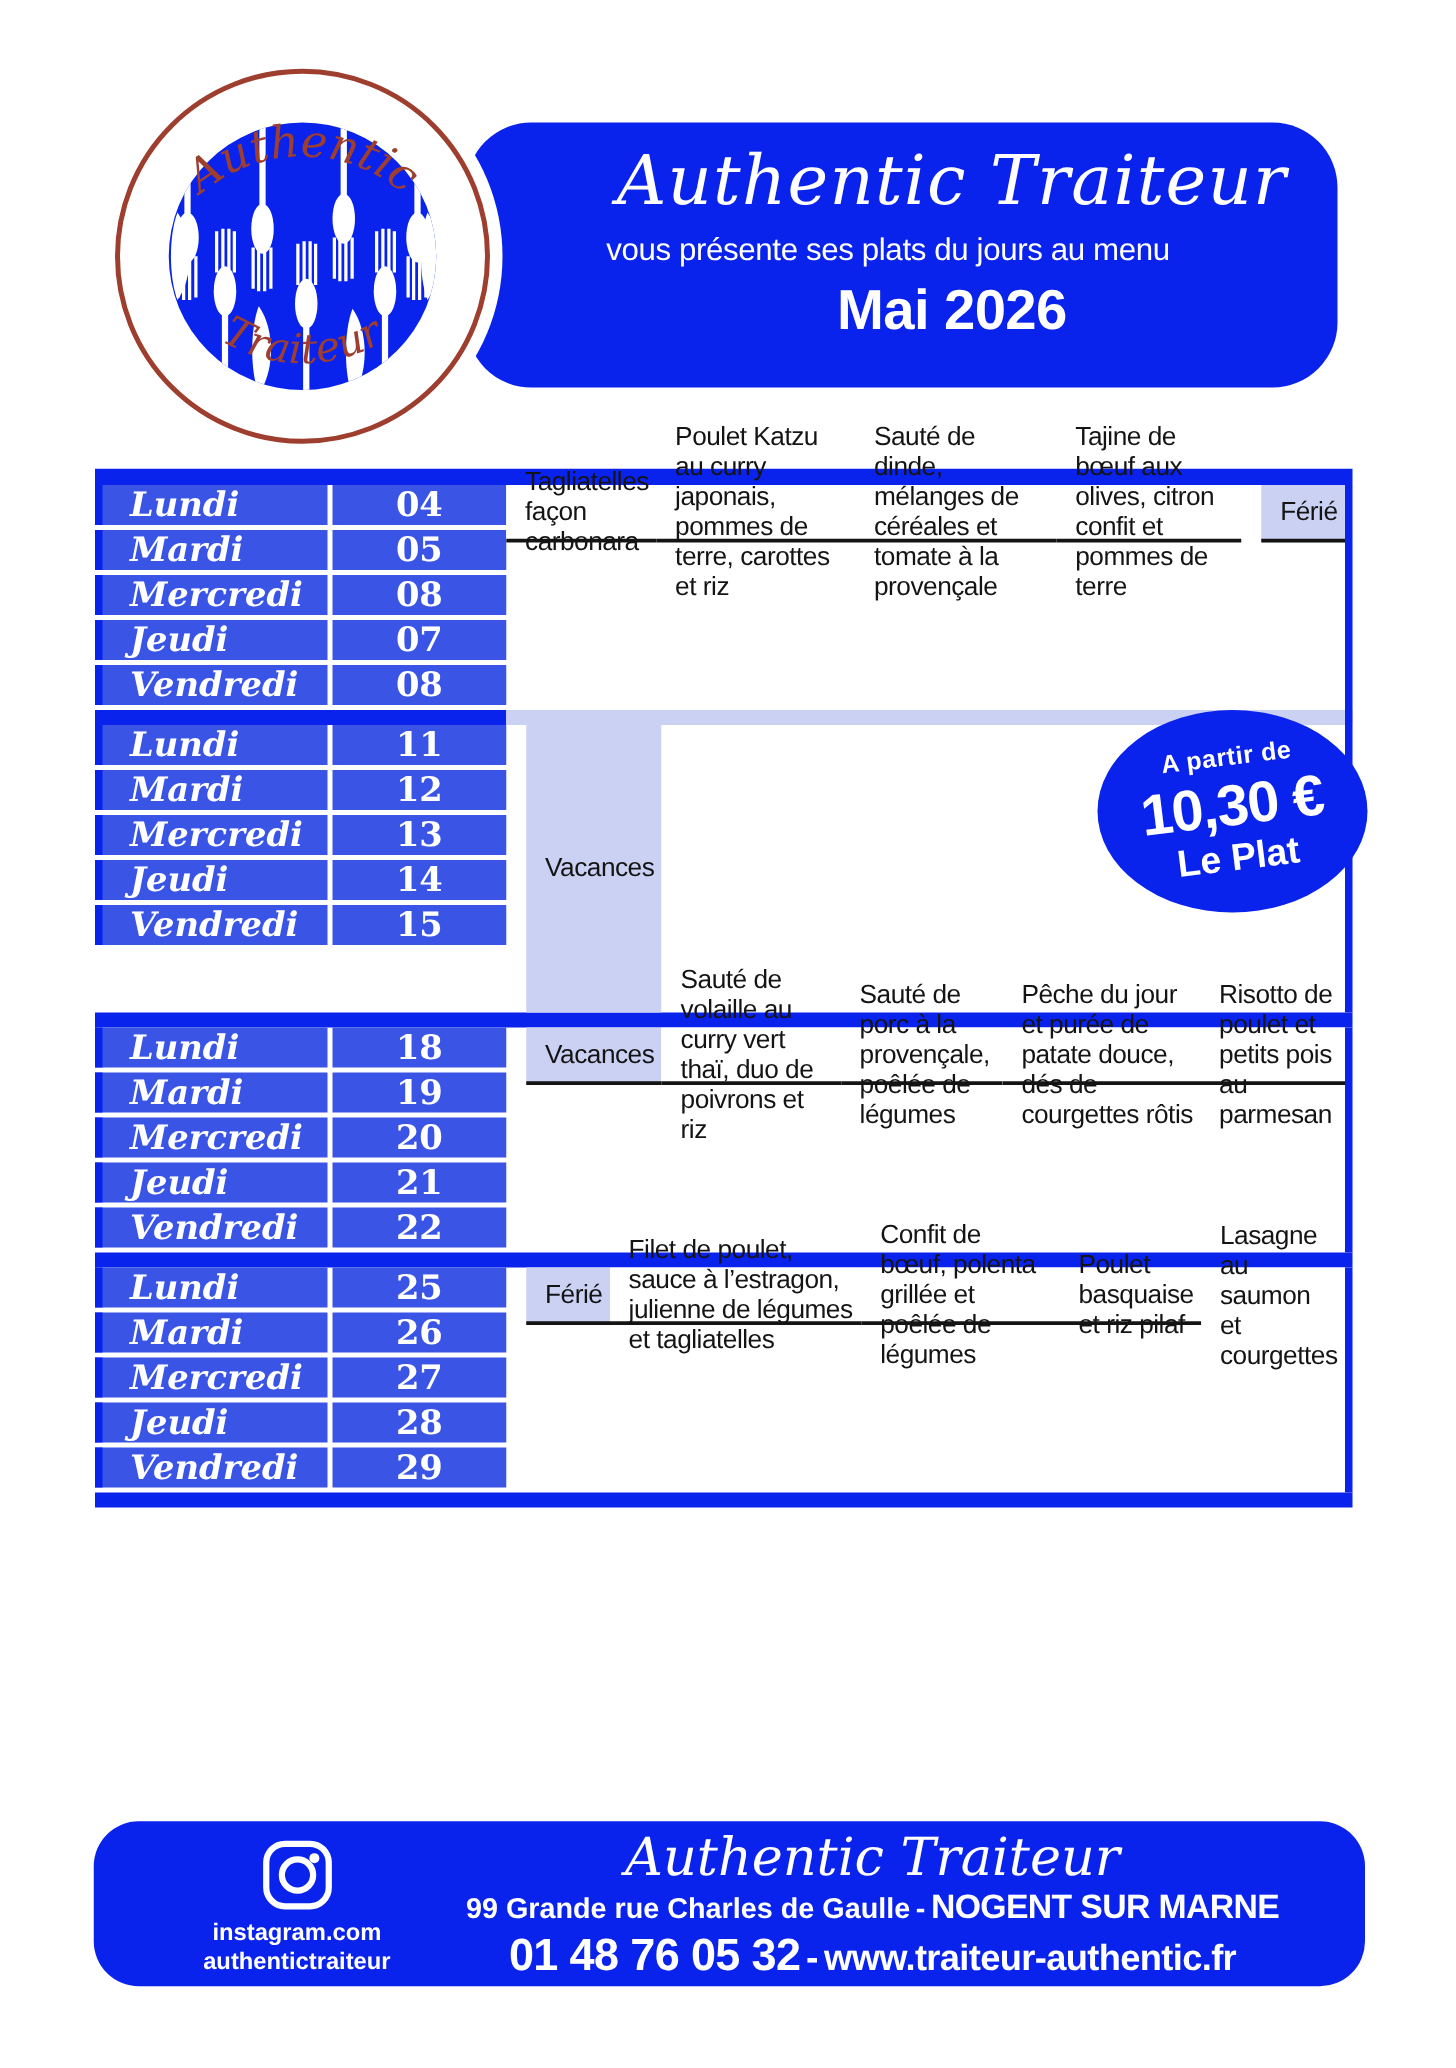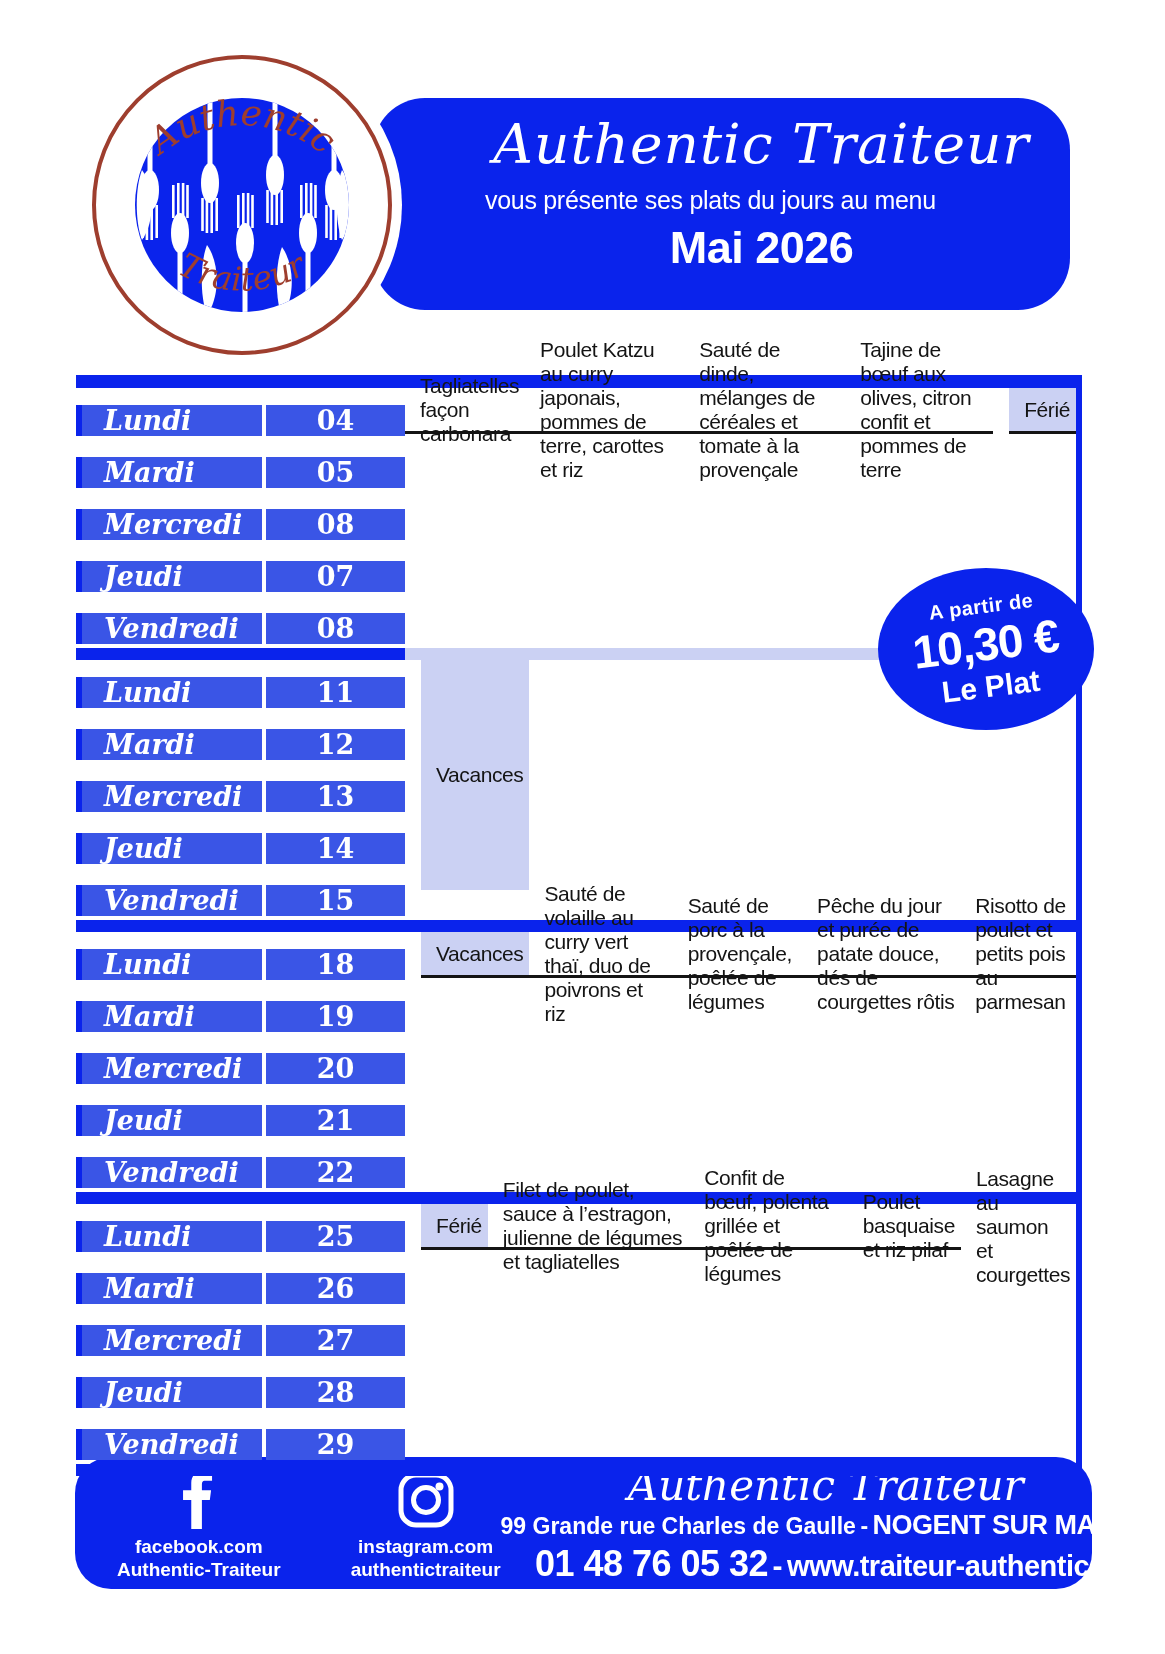--- a/index.html
+++ b/index.html
@@ -25,21 +25,21 @@
 
   .logo-svg{position:absolute;left:72px;top:35px;width:340px;height:340px;z-index:2;}
   .logo-arc-text{font-family:"DejaVu Serif",serif;font-style:italic;fill:var(--brown);}
 
   
   .menu-table{position:absolute;left:76px;top:375px;width:1006px;z-index:3;}
   .tbar{height:13px;background:var(--chrome);}
   .tbar.bottom{height:12px;}
   .week{display:flex;}
   .wleft{width:329px;}
-  .lrow{display:flex;height:48px;margin-bottom:4px;align-items:flex-end;}
+  .lrow{display:flex;height:32px;margin-bottom:4px;}
   .day-cell{box-sizing:border-box;width:186px;border-left:6px solid var(--chrome);
       background:var(--daycell);color:#fff;display:flex;align-items:center;
       padding-left:22px;font-family:"DejaVu Serif",serif;font-style:italic;
       font-weight:bold;font-size:27px;}
   .date-cell{width:139px;margin-left:4px;background:var(--daycell);color:#fff;
       display:flex;align-items:center;justify-content:center;
       font-family:"DejaVu Serif",serif;font-weight:bold;font-size:27px;}
   .wright{box-sizing:border-box;width:677px;border-right:6px solid var(--chrome);
       display:flex;flex-direction:row;}
   .menu-cell{box-sizing:border-box;height:46px;border-bottom:3px solid var(--ink);
@@ -269,29 +269,20 @@
 
   <div class="price-badge">
     <div class="badge-inner">
       <div class="badge-prefix">A partir de</div>
       <div class="badge-price">10,30 €</div>
       <div class="badge-suffix">Le Plat</div>
     </div>
   </div>
 
   <div class="footer">
-    <div class="social first">
-      <div class="icon-wrap">
-        <svg width="32" height="58" viewBox="0 0 33 60">
-          <path fill="#ffffff" d="M22 10h8V0h-9.5C13 0 8.5 5.2 8.5 12.5V20H0v10h8.5v30h11V30h8.2L29 20h-9.5v-6.2c0-2.4 1-3.8 2.5-3.8z"></path>
-        </svg>
-      </div>
-      <div class="site">facebook.com</div>
-      <div class="handle">Authentic-Traiteur</div>
-    </div>
     <div class="social" style="margin-left:70px">
       <div class="icon-wrap">
         <svg width="56" height="56" viewBox="0 0 56 56">
           <rect x="3" y="3" width="50" height="50" rx="15" fill="none" stroke="#ffffff" stroke-width="5"></rect>
           <circle cx="28" cy="28" r="12.5" fill="none" stroke="#ffffff" stroke-width="5"></circle>
           <circle cx="41.5" cy="14.5" r="4" fill="#ffffff"></circle>
         </svg>
       </div>
       <div class="site">instagram.com</div>
       <div class="handle">authentictraiteur</div>

